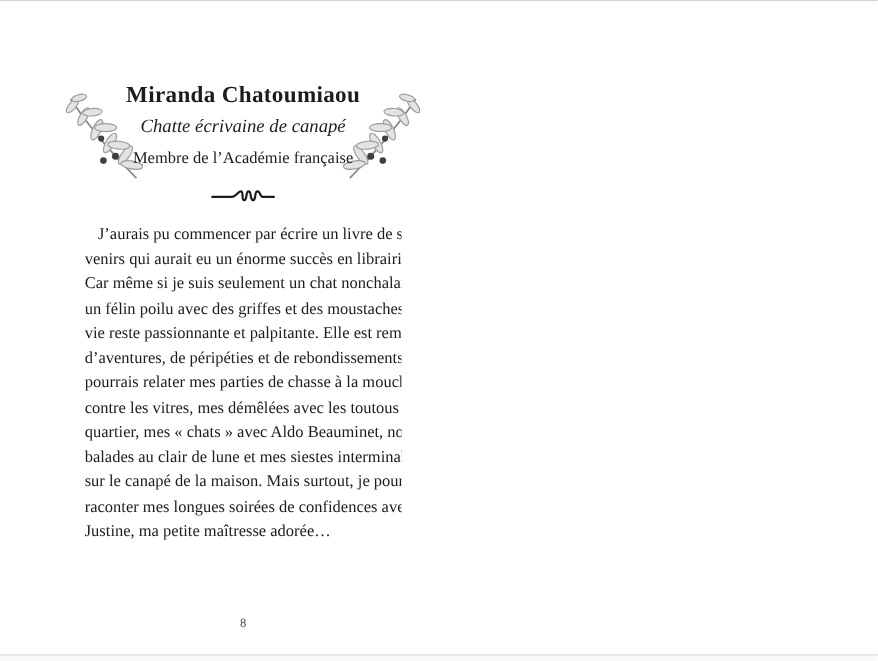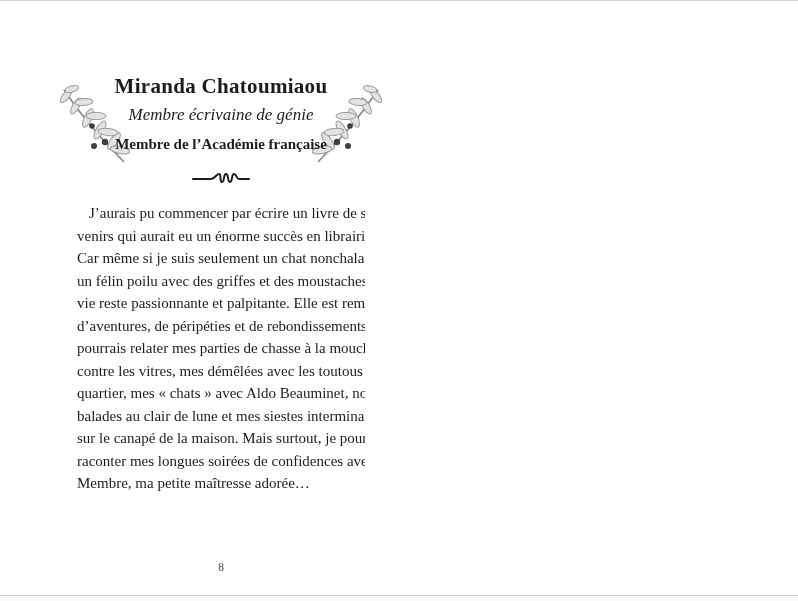--- a/index.html
+++ b/index.html
@@ -21,21 +21,21 @@
   .hdr-title{
     position:absolute;left:57px;top:74px;width:288px;text-align:center;
     font-size:21px;font-weight:bold;letter-spacing:0.3px;
   }
   .hdr-subtitle{
     position:absolute;left:57px;top:105px;width:288px;text-align:center;
     font-size:17px;font-style:italic;
   }
   .hdr-affiliation{
     position:absolute;left:57px;top:136px;width:288px;text-align:center;
-    font-size:15px;font-weight:bold;
+    font-size:15px;font-weight:normal;
   }
   .ornament{position:absolute;top:84px;width:74px;height:86px;}
   .ornament.left{left:36px;}
   .ornament.right{left:292px;transform:scaleX(-1);}
   .divider{position:absolute;left:171px;top:170px;width:60px;height:16px;}
 
   
   .textcol{position:absolute;}
   .textcol.leftcol{left:57px;top:202px;width:288px;}
   .line{
@@ -99,41 +99,41 @@
       <ellipse cx="16" cy="5" rx="7" ry="3" transform="rotate(-15 16 5)"></ellipse>
     </g>
     <g fill="#3f3f3f">
       <circle cx="49" cy="58" r="3.2"></circle>
       <circle cx="38" cy="62" r="3"></circle>
       <circle cx="36" cy="42" r="2.8"></circle>
     </g>
   </svg>
 
   <div class="hdr-title">Miranda Chatoumiaou</div>
-  <div class="hdr-subtitle">Membre écrivaine de génie</div>
+  <div class="hdr-subtitle">Chatte écrivaine de canapé</div>
   <div class="hdr-affiliation">Membre de l’Académie française</div>
 
   <svg class="divider" viewBox="0 0 60 16">
     <path d="M2 9 L20 9 C24 9 25 4 28 4 C31 4 28 12 31 12 C34 12 32 4 35 4 C38 4 36 12 39 12 C42 12 40 4 43 4 C46 4 45 9 48 9 L58 9" fill="none" stroke="#1c1c1c" stroke-width="2" stroke-linecap="round"></path>
   </svg>
 
   <div class="textcol leftcol">
       <div class="line indent">J’aurais pu commencer par écrire un livre de sou-</div>
       <div class="line">venirs qui aurait eu un énorme succès en librairie.</div>
       <div class="line">Car même si je suis seulement un chat nonchalant,</div>
       <div class="line">un félin poilu avec des griffes et des moustaches, ma</div>
       <div class="line">vie reste passionnante et palpitante. Elle est remplie</div>
       <div class="line">d’aventures, de péripéties et de rebondissements. Je</div>
       <div class="line">pourrais relater mes parties de chasse à la mouche</div>
       <div class="line">contre les vitres, mes démêlées avec les toutous du</div>
       <div class="line">quartier, mes « chats » avec Aldo Beauminet, nos</div>
       <div class="line">balades au clair de lune et mes siestes interminables</div>
       <div class="line">sur le canapé de la maison. Mais surtout, je pourrais</div>
       <div class="line">raconter mes longues soirées de confidences avec</div>
-      <div class="line last">Membre, ma petite maîtresse adorée…</div>
+      <div class="line last">Justine, ma petite maîtresse adorée…</div>
     </div>
 
   <div class="pagenum leftnum">8</div>
 </div>
 
 <div class="page right">
   
   
 </div>
 

